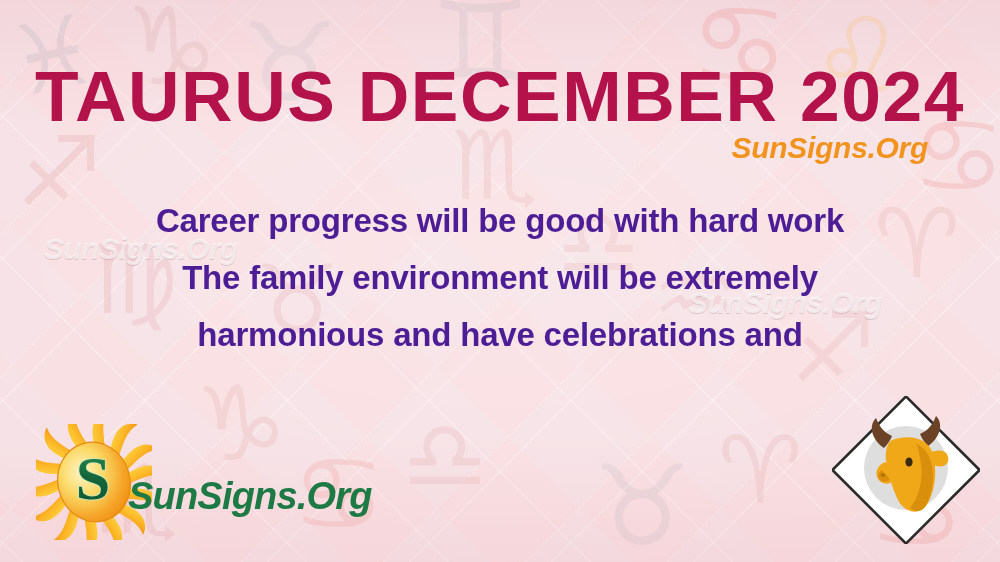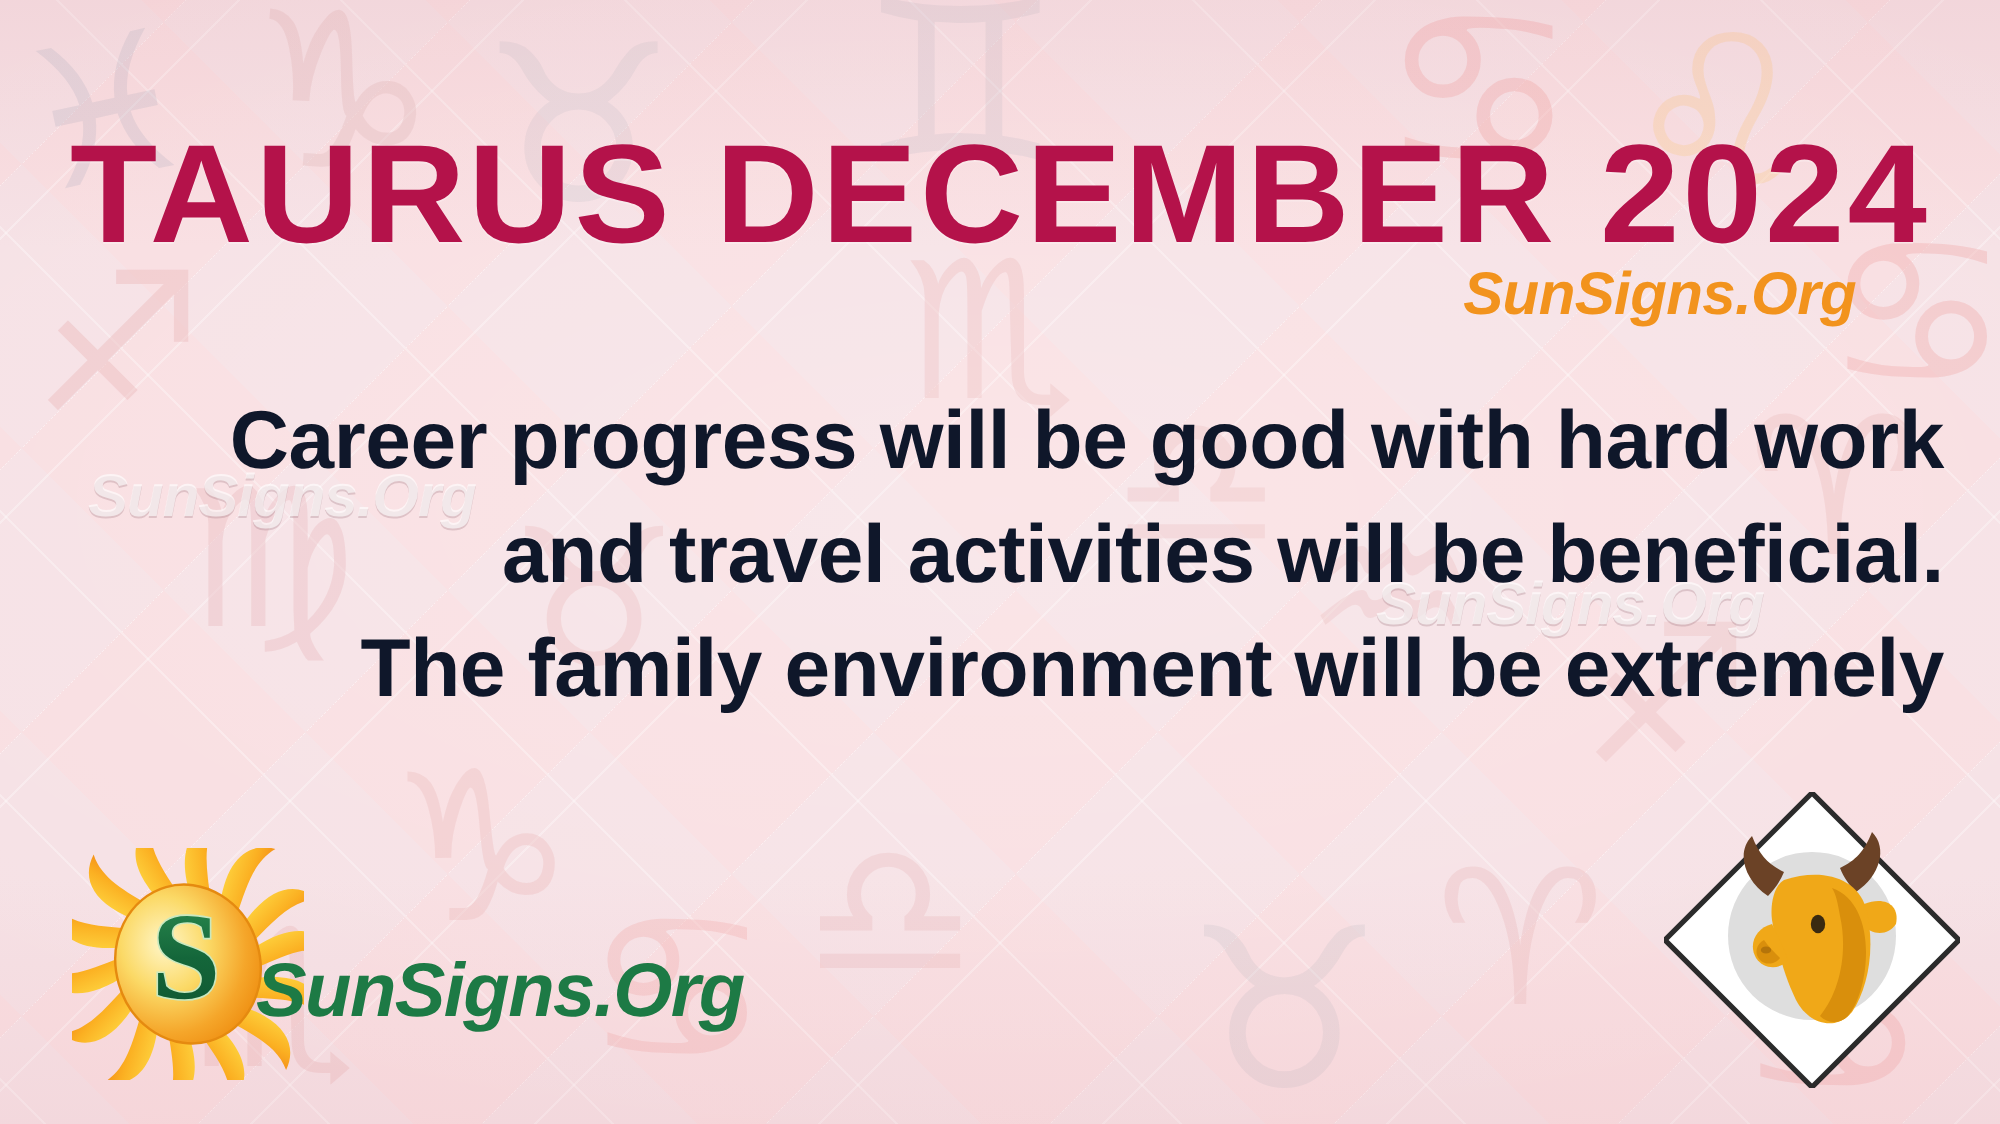--- a/index.html
+++ b/index.html
@@ -109,26 +109,26 @@
     letter-spacing: -0.3px;
     white-space: nowrap;
   }
 
   
   .body-text {
     position: absolute;
     left: 28px;
     right: 28px;
     top: 192px;
-    text-align: right;
+    text-align: center;
     font-family: "Liberation Sans Narrow", "Liberation Sans", sans-serif;
     font-weight: bold;
-    font-size: 41px;
+    font-size: 33px;
     line-height: 57px;
-    color: #0f172a;
+    color: #4c1d95;
     letter-spacing: -0.2px;
   }
   .body-text .ln { display: block; white-space: nowrap; }
 
   
   .logo {
     position: absolute;
     left: 36px;
     top: 424px;
     width: 320px;
@@ -200,22 +200,22 @@
   <div id="watermark-layer">
       <div class="watermark" style="left: 44px; top: 232px; font-size: 30px;">SunSigns.Org</div>
       <div class="watermark" style="left: 688px; top: 286px; font-size: 30px;">SunSigns.Org</div>
     </div>
 
   <div class="title">TAURUS DECEMBER 2024</div>
   <div class="brand-top">SunSigns.Org</div>
 
   <div class="body-text" id="body-text">
       <span class="ln">Career progress will be good with hard work</span>
-      <span class="ln">and travel activities will be beneficial.</span>
       <span class="ln">The family environment will be extremely</span>
+      <span class="ln">harmonious and have celebrations and</span>
     </div>
 
   <div class="logo">
     <div class="logo-mark">
       <svg viewBox="0 0 116 116" width="116" height="116" aria-hidden="true">
         <defs>
           <radialGradient id="discG" cx="38%" cy="34%" r="72%">
             <stop offset="0%" stop-color="#fff6c8"></stop>
             <stop offset="42%" stop-color="#fbd966"></stop>
             <stop offset="78%" stop-color="#f5a62a"></stop>

